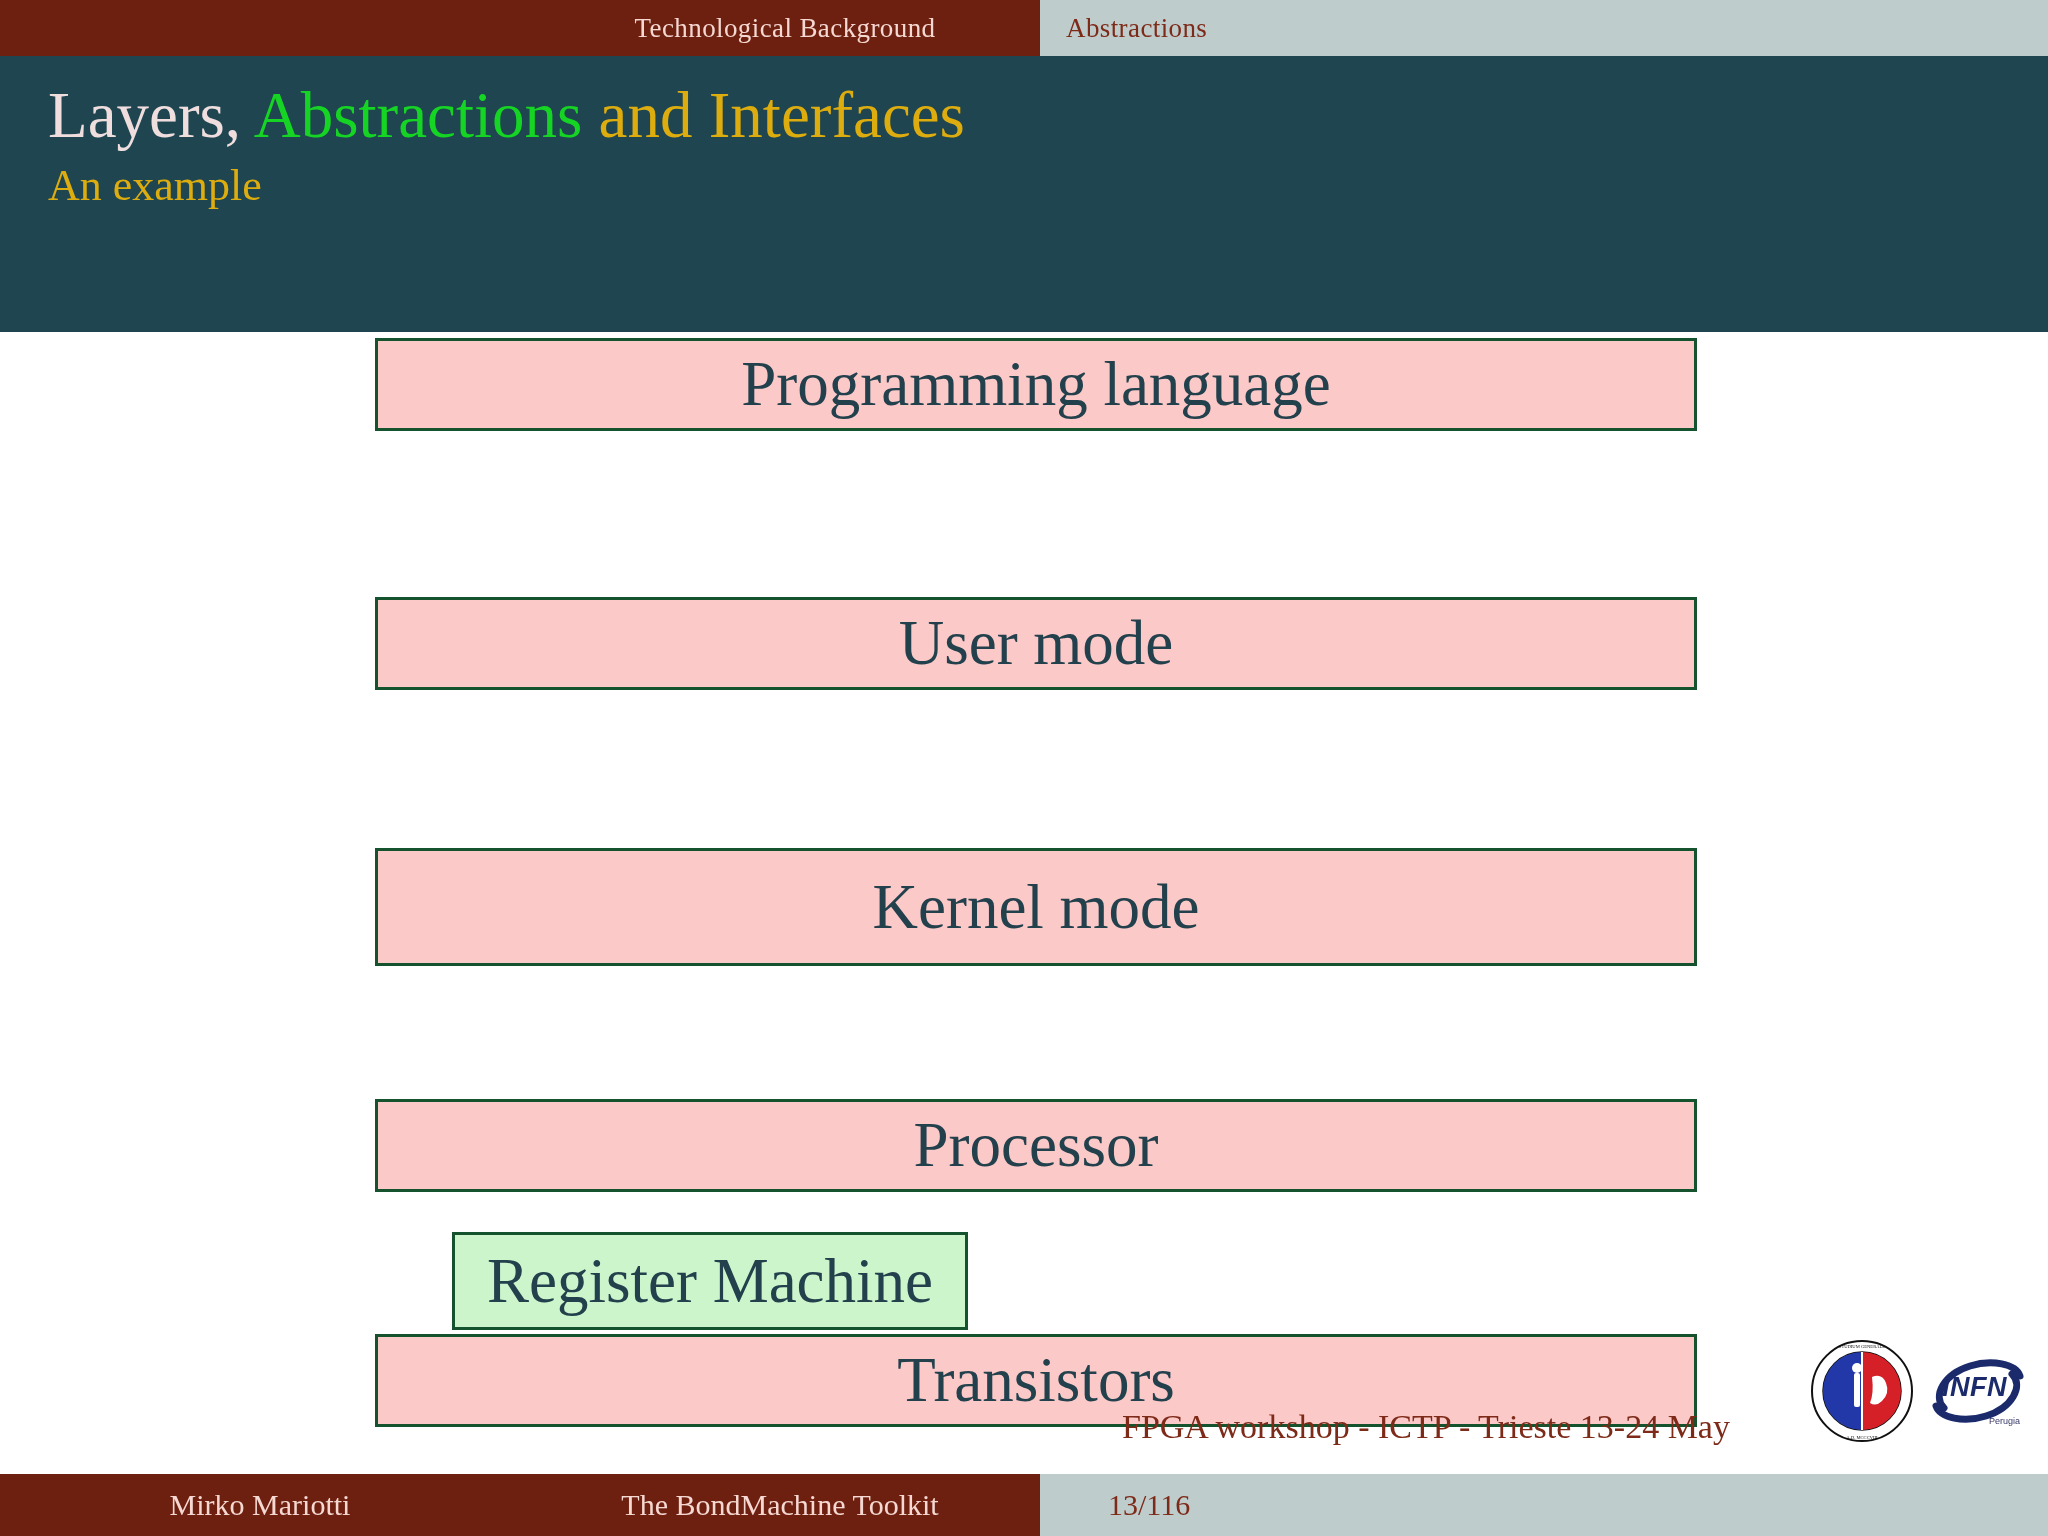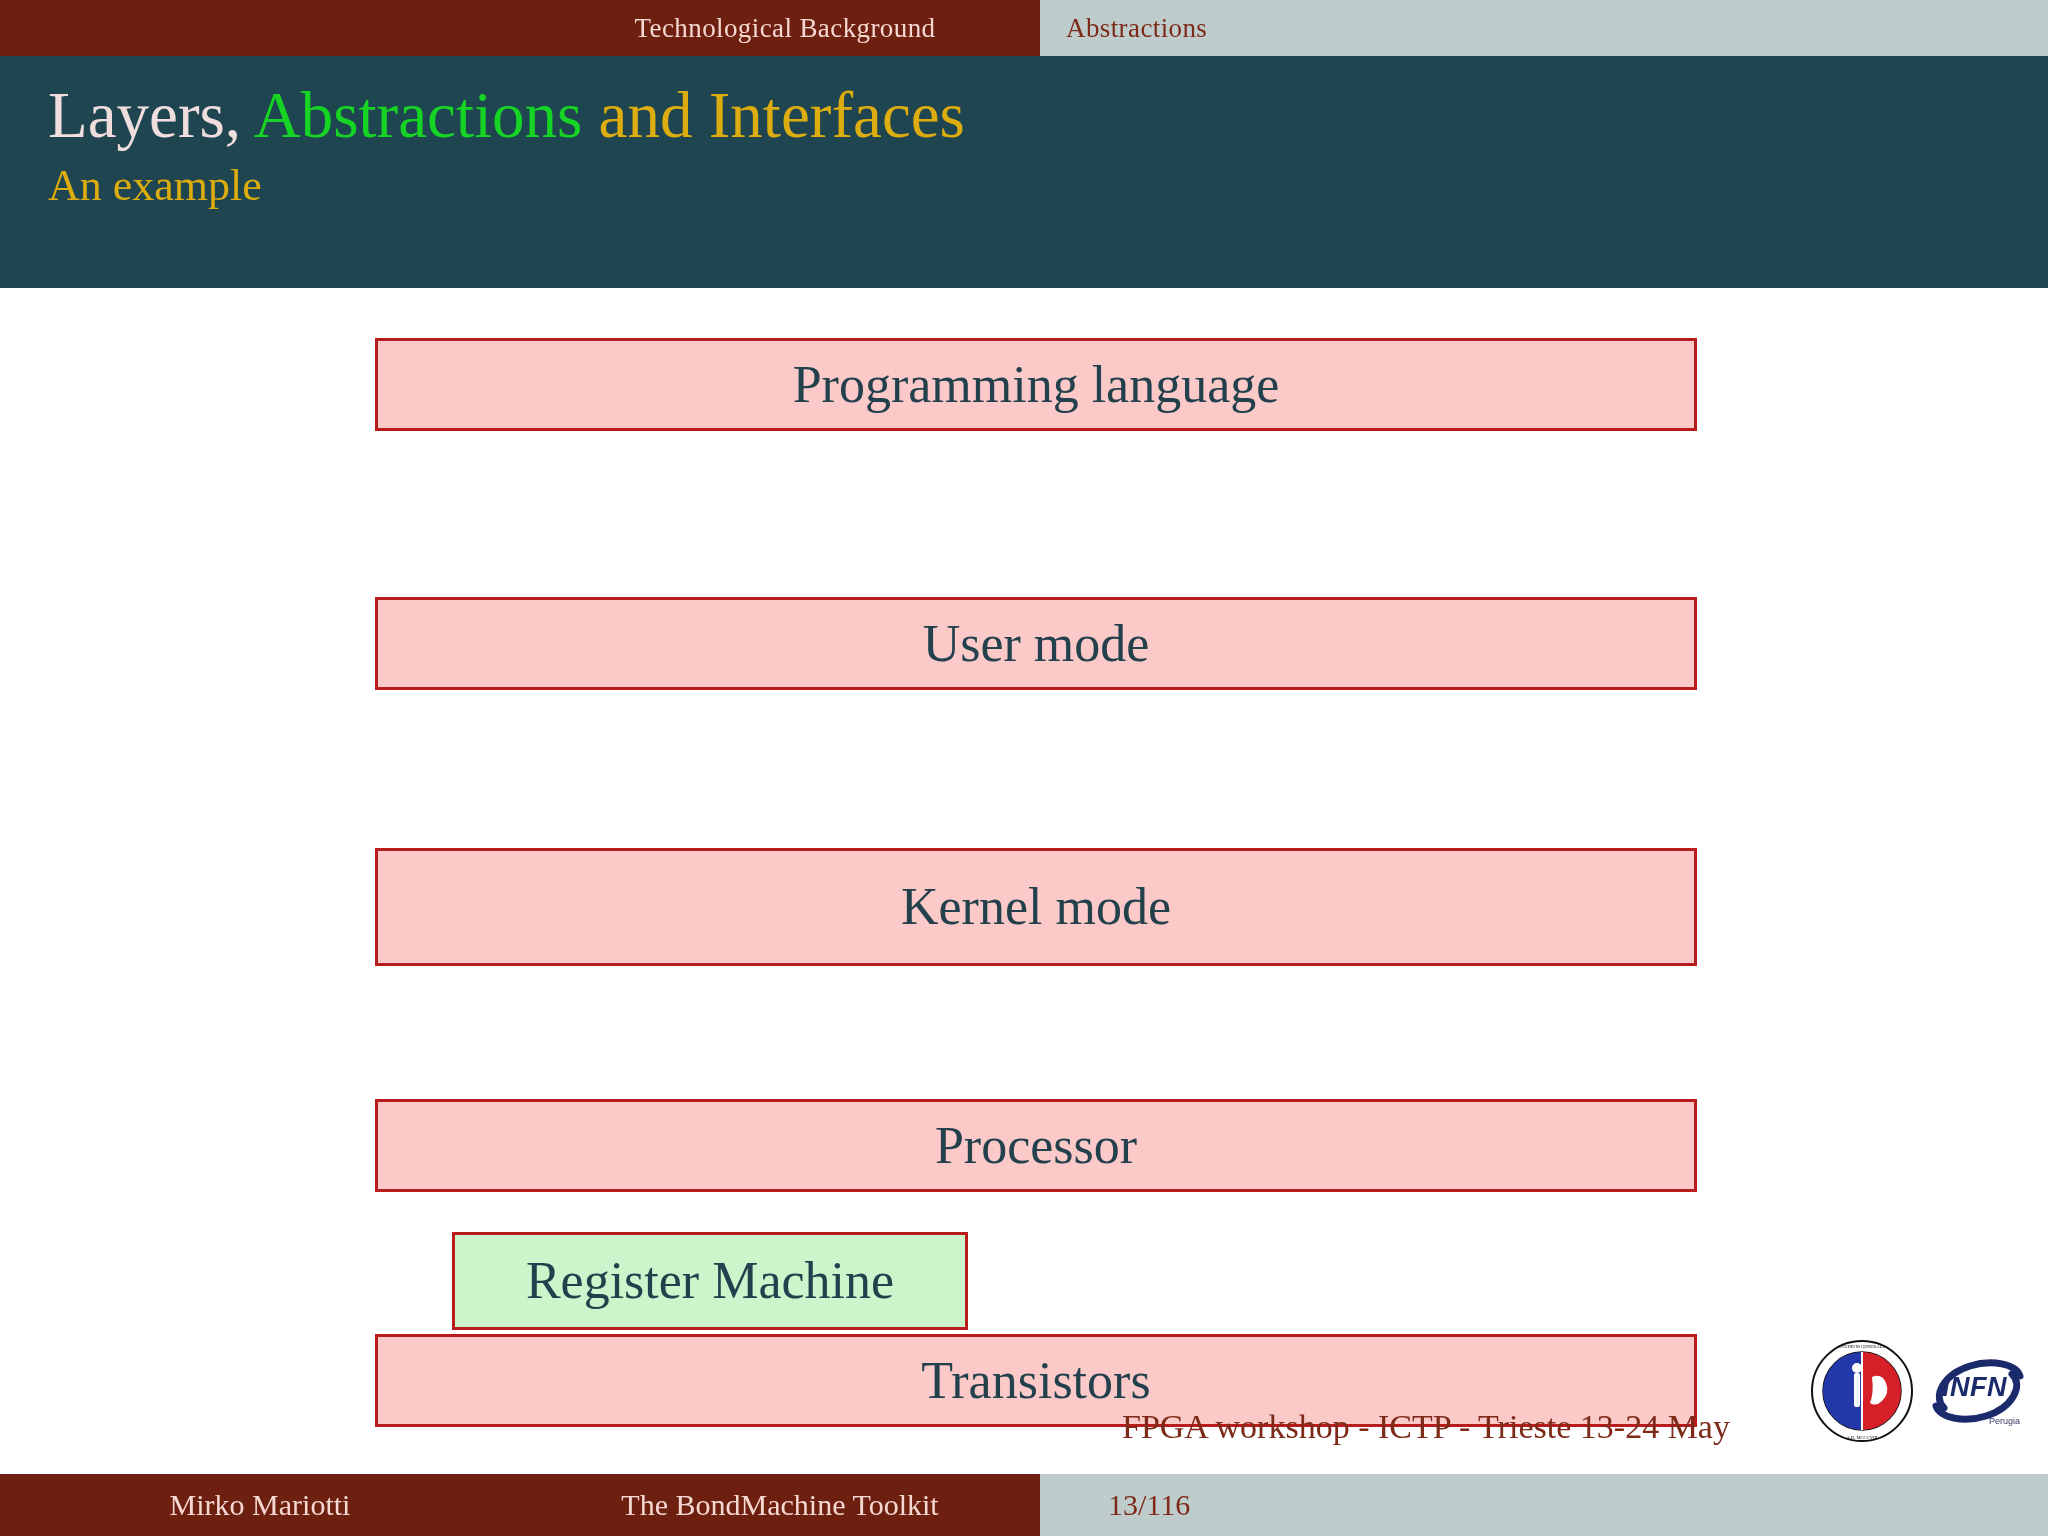--- a/index.html
+++ b/index.html
@@ -55,21 +55,21 @@
   .nav-right-fill {
     flex: 1;
     background: #bfcccc;
   }
 
   
   .titlebar {
     position: absolute;
     top: 56px; left: 0;
     width: 2048px;
-    height: 232px;
+    height: 276px;
     background: #1e4550;
     padding-left: 48px;
     padding-top: 20px;
   }
   .slide-title {
     font-size: 65px;
     line-height: 78px;
     white-space: nowrap;
   }
   .t-white  { color: #f0dede; }
@@ -80,26 +80,26 @@
     font-size: 44px;
     line-height: 52px;
     color: #ddac0e;
   }
 
   
   .content { position: absolute; top: 288px; left: 0; width: 2048px; height: 1160px; }
 
   .layer-box {
     position: absolute;
-    border: 3px solid #b91c1c;
+    border: 3px solid #14532d;
     display: flex;
     align-items: center;
     justify-content: center;
     color: #23414c;
-    font-size: 52px;
+    font-size: 63px;
     line-height: 1;
   }
   .layer-pink  { background: #fcc9c9; }
   .layer-green { background: #ccf5cc; }
 
   
   .logos {
     position: absolute;
     right: 22px;
     bottom: 86px;

